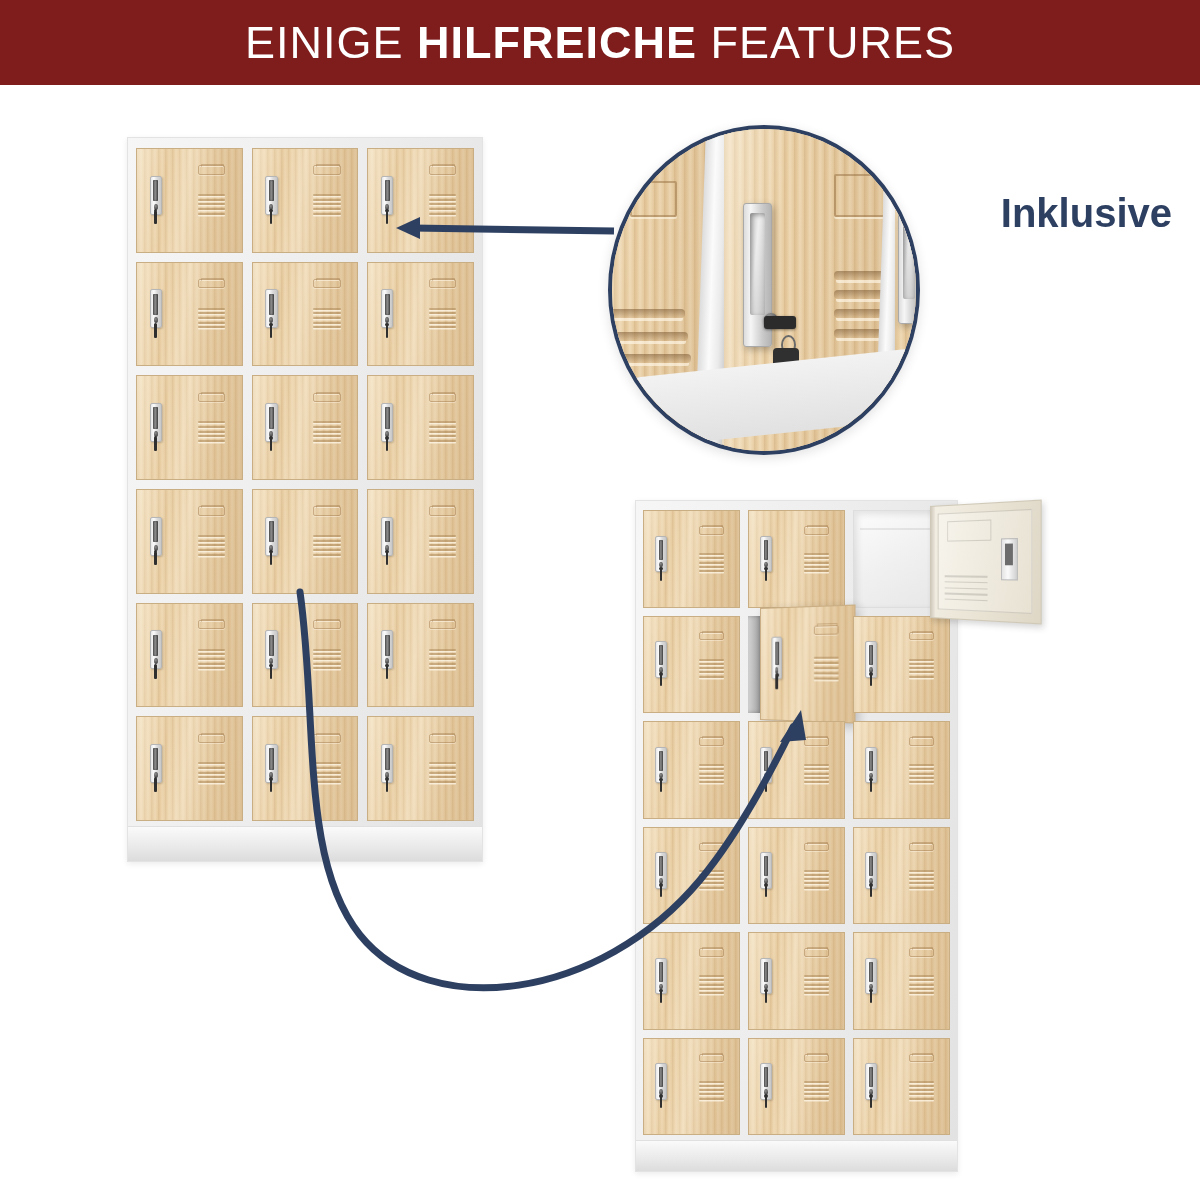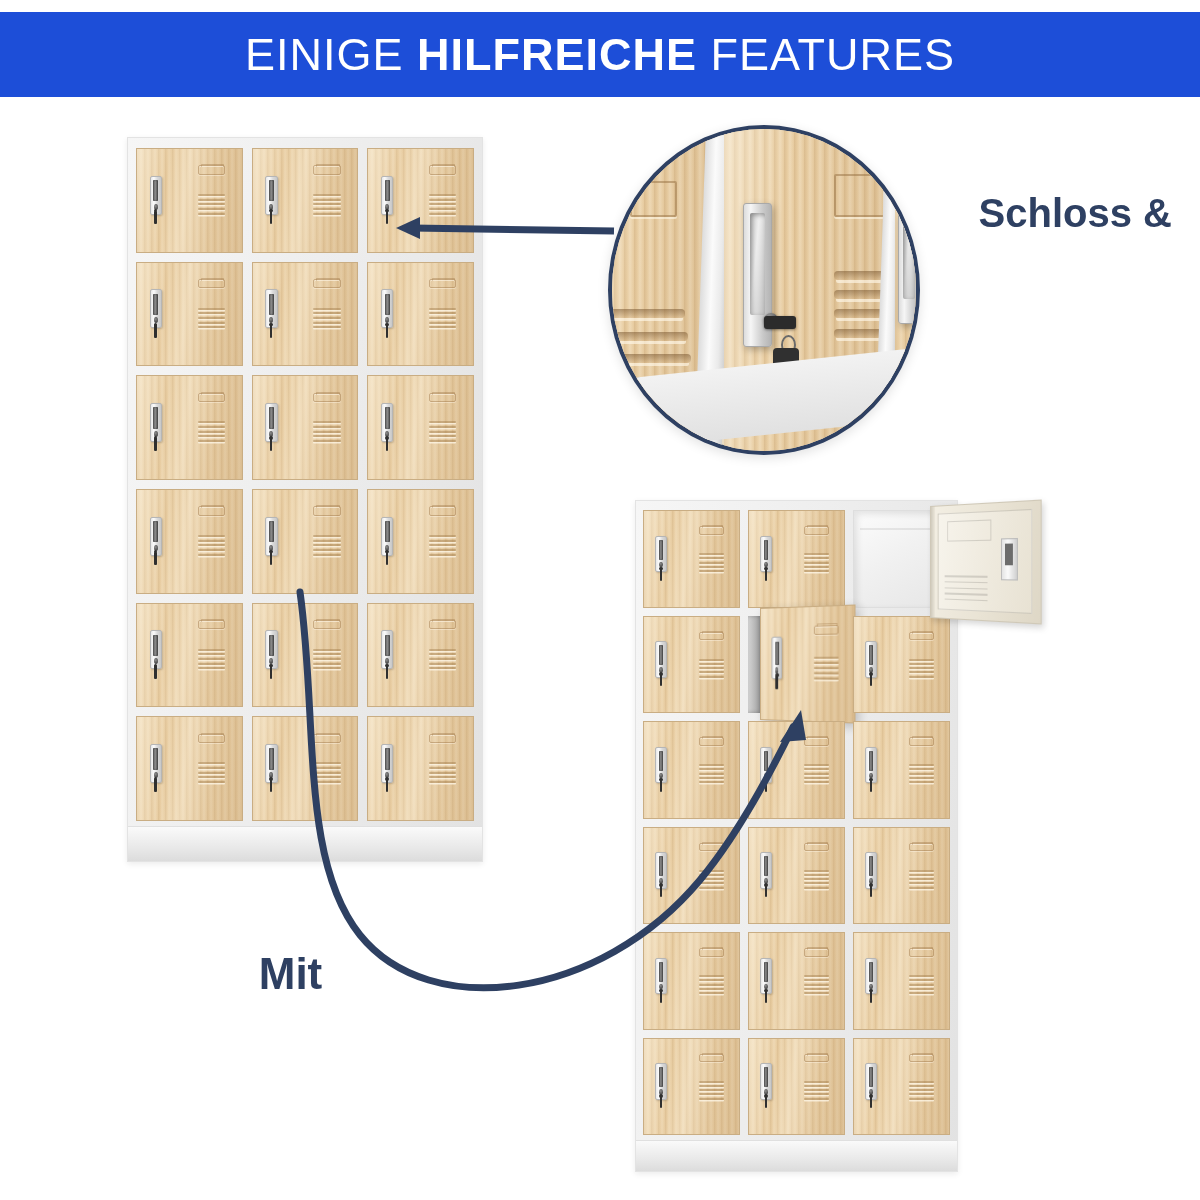--- a/index.html
+++ b/index.html
@@ -286,21 +286,21 @@
   }
 
   
   #connectors{position:absolute;left:0;top:0;width:1200px;height:1200px;pointer-events:none;}
 </style>
 </head>
 <body>
 
 <div id="stage">
 
-  <div class="header" style="background: #1d4ed8; margin-top: 12px;">
+  <div class="header" style="background: #7f1d1d;">
     <div class="header-title" style="color: rgb(255, 255, 255);"><span>EINIGE </span><span class="strong">HILFREICHE</span><span> FEATURES</span></div>
   </div>
 
   <div class="cabinet" id="cab-left" style="left:127px;top:137px;width:356px;height:725px;">
     <div class="grid" id="grid-left" style="left:8px;top:10px;right:8px;bottom:40px;grid-template-columns:repeat(3,1fr);grid-template-rows:repeat(6,1fr);gap:9px;">
         <div class="cell">
           <div class="door">
             <div class="grainA"></div>
             <div class="grainB"></div>
             <div class="cardholder" style="left: 58%; top: 16%; width: 26%; height: 9%;"></div>
@@ -1128,19 +1128,18 @@
       <polygon points="396,228 420,217 420,239" fill="#2e4062"></polygon>
     </g>
 
     <g>
       <path d="M300,592 C318,720 300,860 360,935 C430,1022 600,1000 700,880 C740,832 772,770 793,727" fill="none" stroke="#2e4062" stroke-width="7" stroke-linecap="round"></path>
       <polygon points="801,710 780,742 806,740" fill="#2e4062"></polygon>
     </g>
   </svg>
 
   <div class="caption" id="caption-lock" style="color: rgb(46, 64, 98);">
-      <div>Schloss &amp;</div>
+      <div>Inklusive</div>
     </div>
   <div class="caption" id="caption-doors" style="color: rgb(46, 64, 98);">
-      <div>Mit</div>
     </div>
 
 </div>
 
 </body></html>

